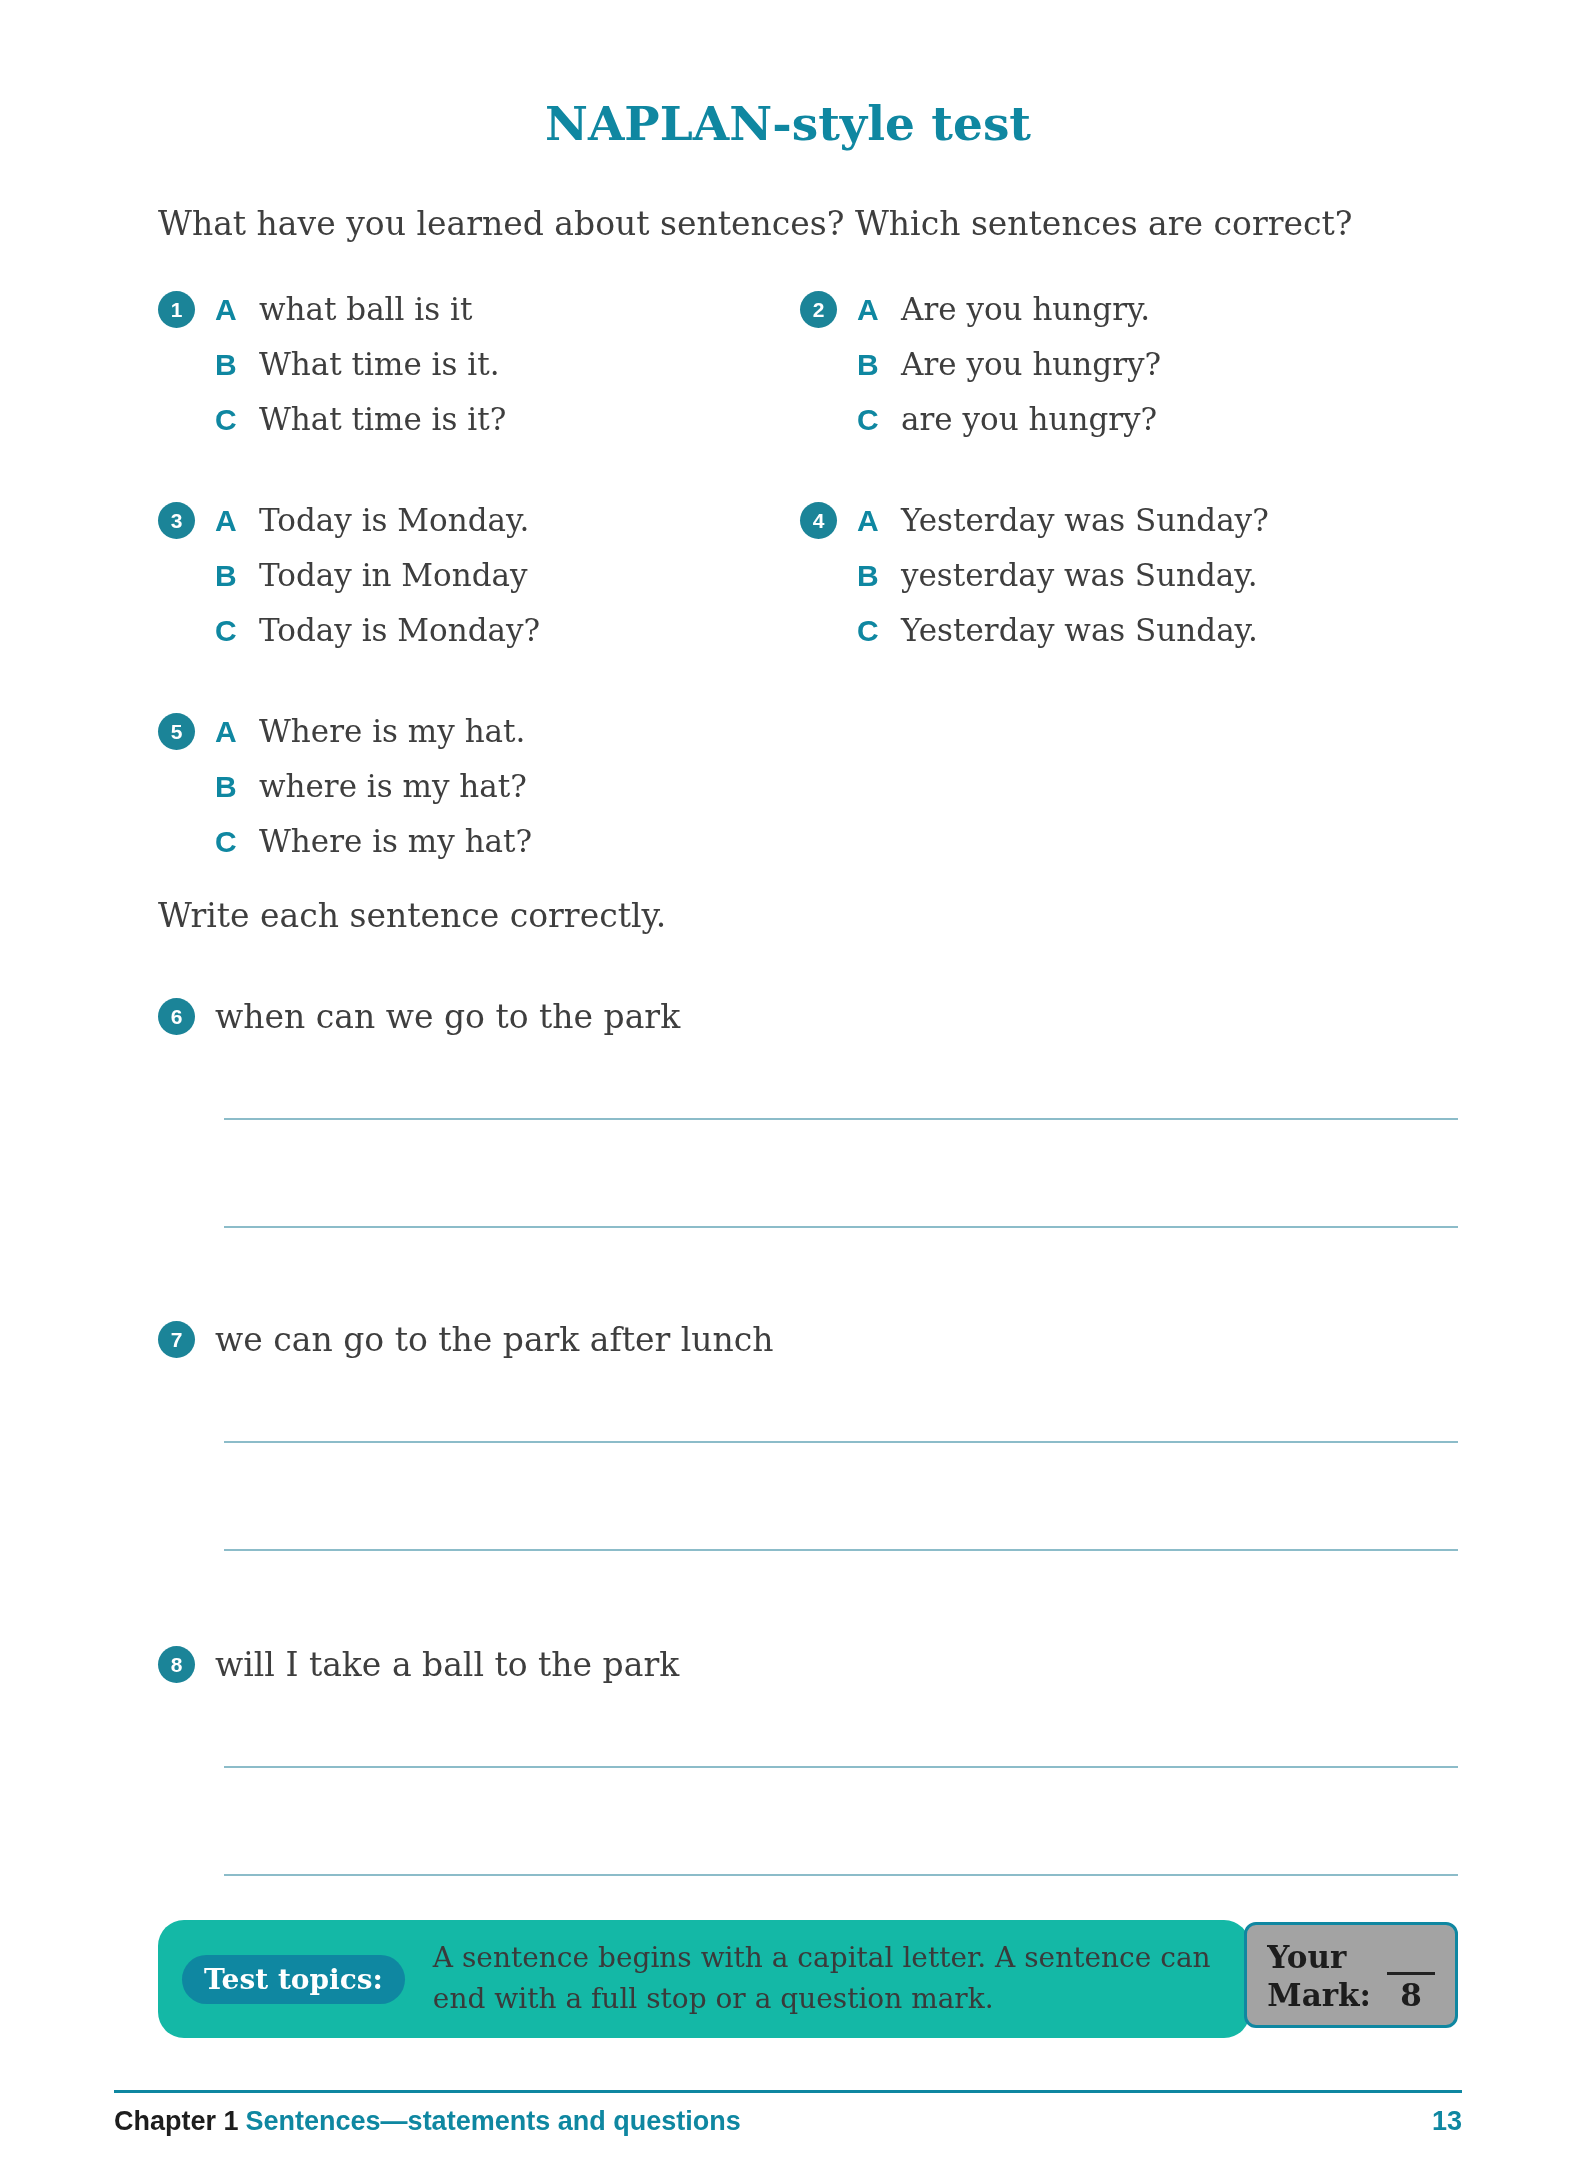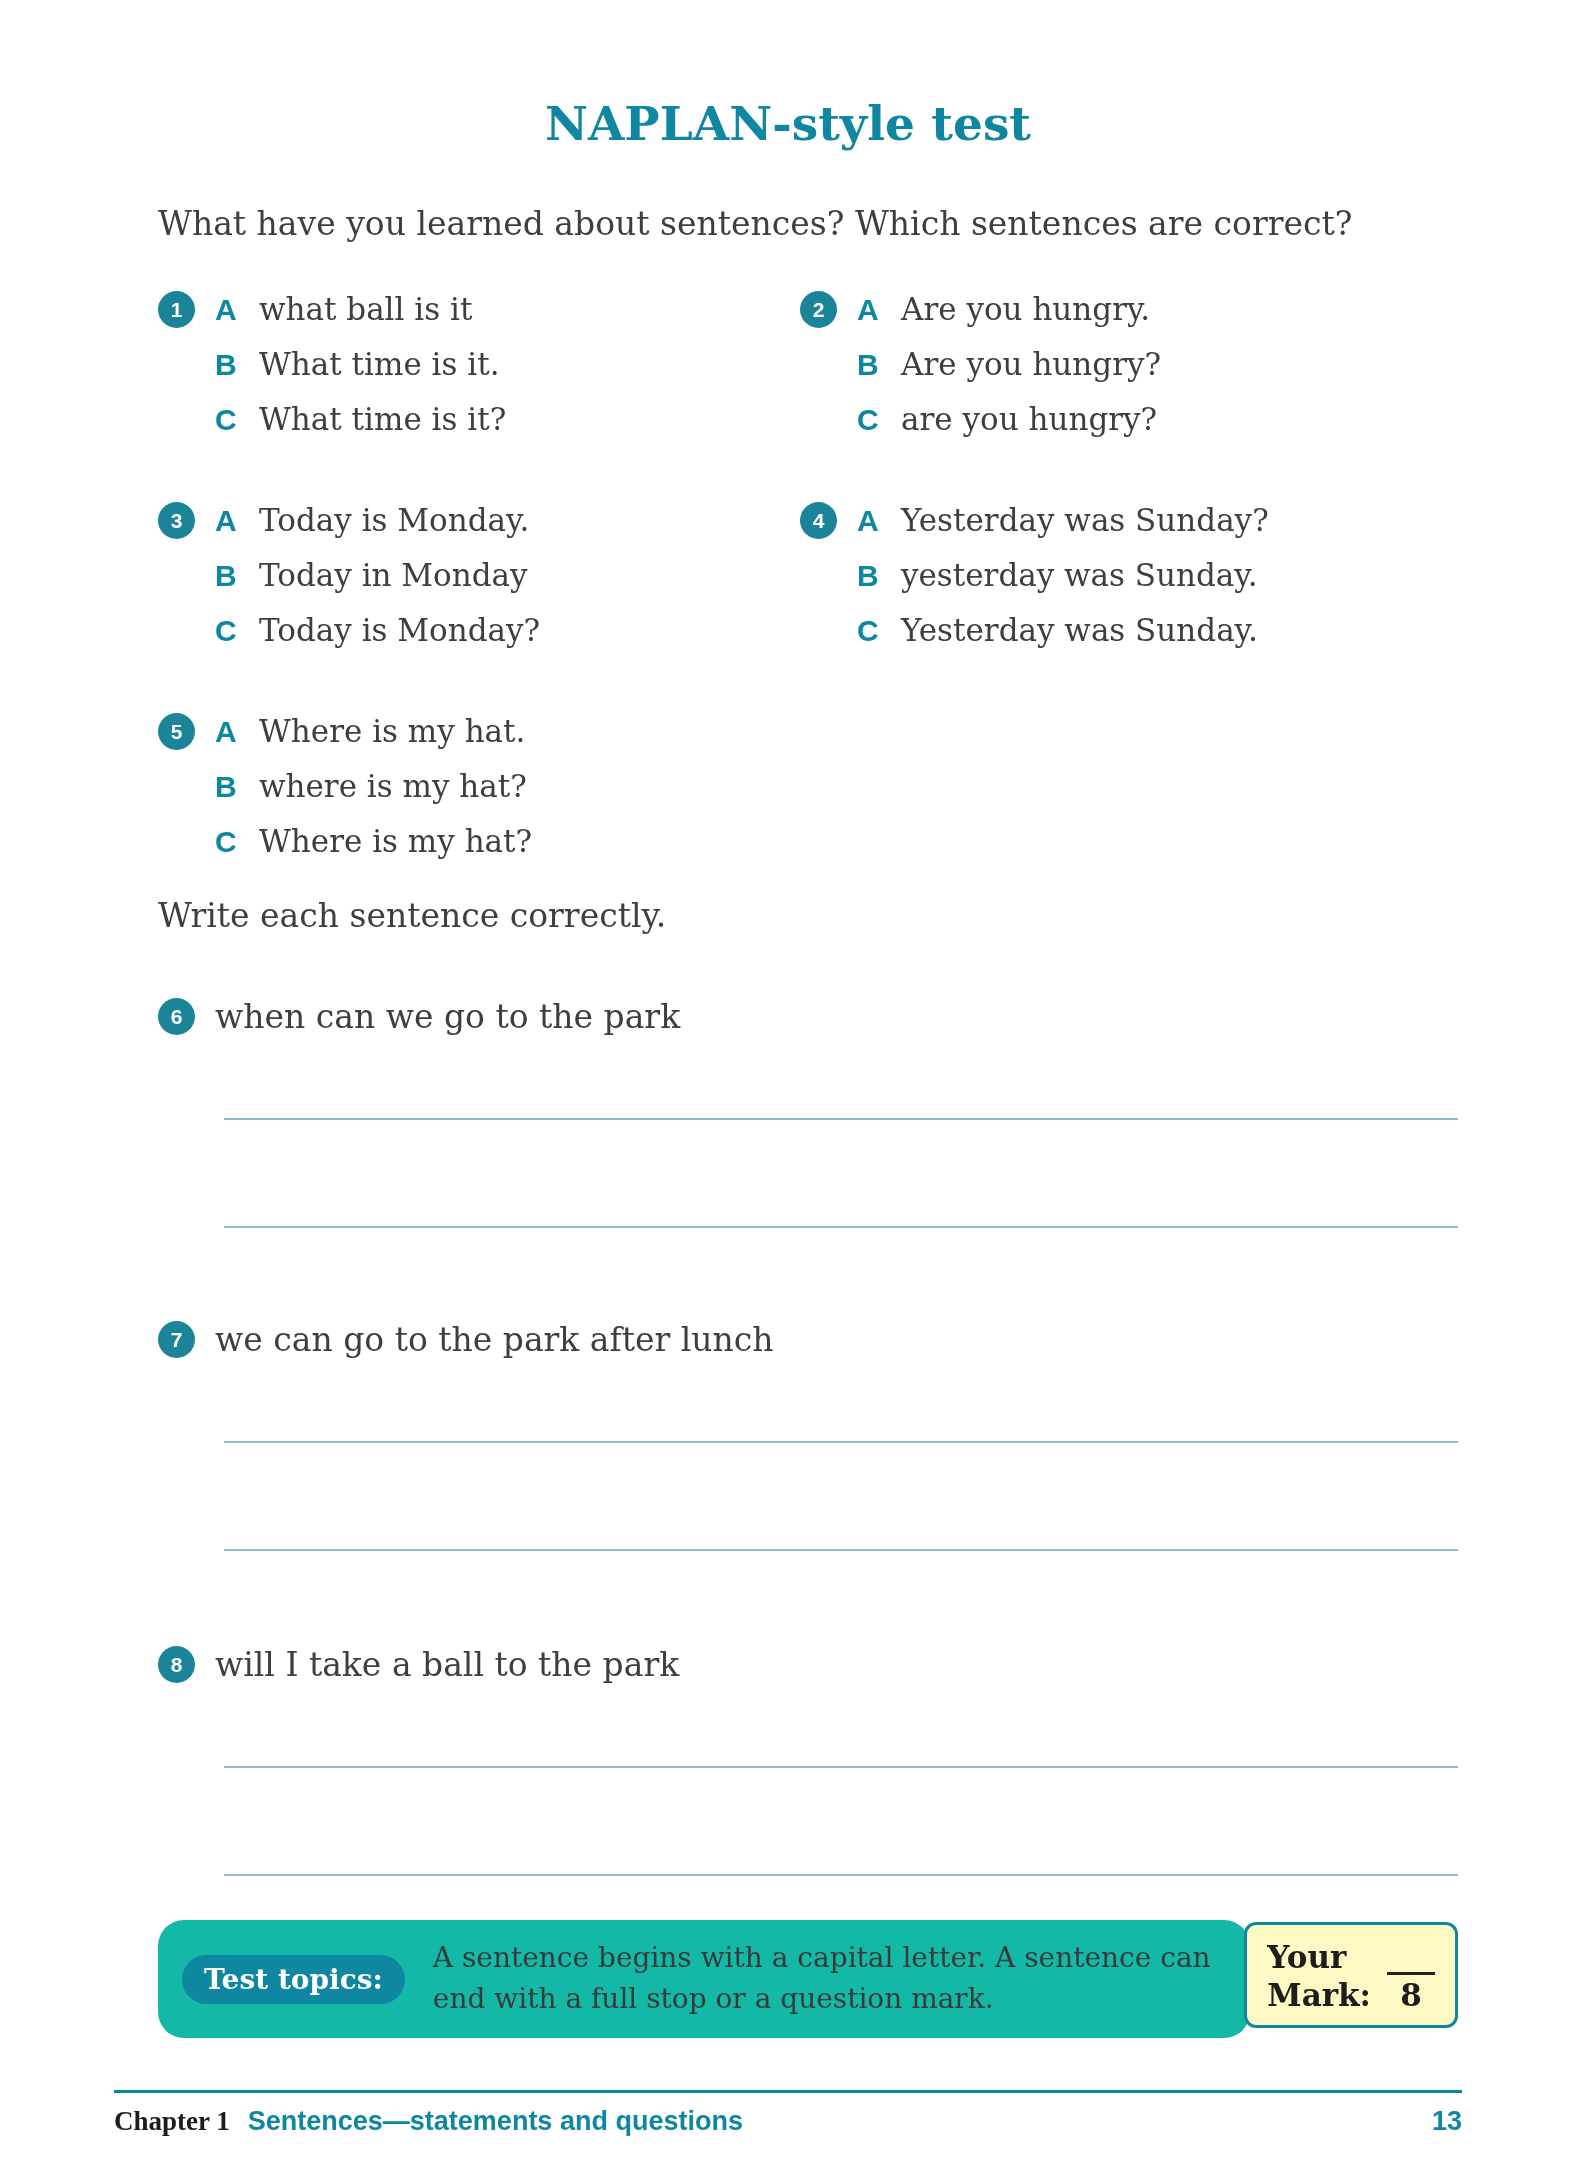--- a/index.html
+++ b/index.html
@@ -107,39 +107,39 @@
     border-radius: 12px;
     padding: 14px 20px 12px 20px;
     display: grid;
     grid-template-columns: auto auto;
     column-gap: 16px;
     row-gap: 2px;
     align-items: end;
     color: #1d1d1d;
     font-weight: bold;
     font-size: 31px;
-    background: #fef9c3;
+    background: #a3a3a3;
   }
   .mark-line { width: 48px; border-bottom: 3px solid #222; height: 26px; }
   .mark-total { width: 48px; text-align: center; }
   .footer-rule {
     position: absolute;
     left: 114px; right: 114px; top: 2090px;
     border-top: 3px solid #0f87a1;
     height: 0;
   }
   .footer {
     position: absolute;
     left: 114px; right: 114px; top: 2106px;
     display: flex;
     font-family: "Liberation Sans", sans-serif;
     font-weight: bold;
     font-size: 27px;
   }
-  .footer .chapter { color: #1d1d1d; margin-right: 18px; font-family: Liberation Serif, serif; }
+  .footer .chapter { color: #1d1d1d; margin-right: 7px; }
   .footer .section { color: #0f87a1; }
   .footer .pageno { margin-left: auto; color: #0f87a1; }
 </style>
 </head>
 <body>
 
 <div class="page">
 
   <h1 class="title">NAPLAN-style test</h1>
 

